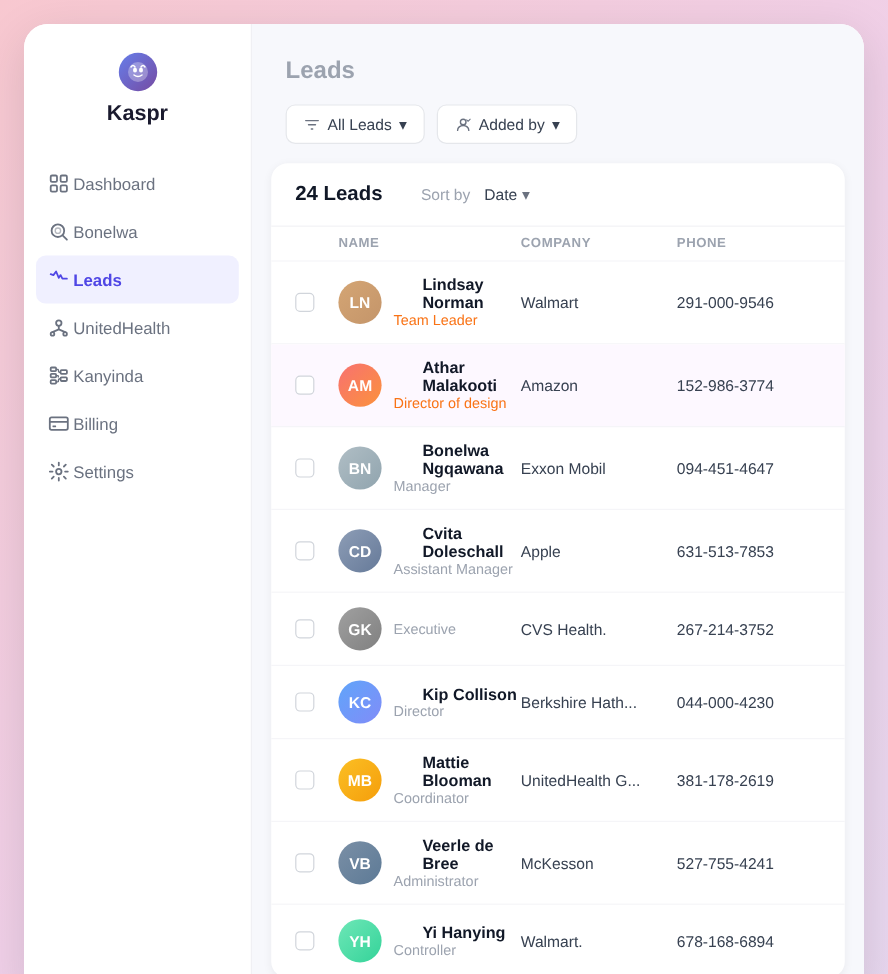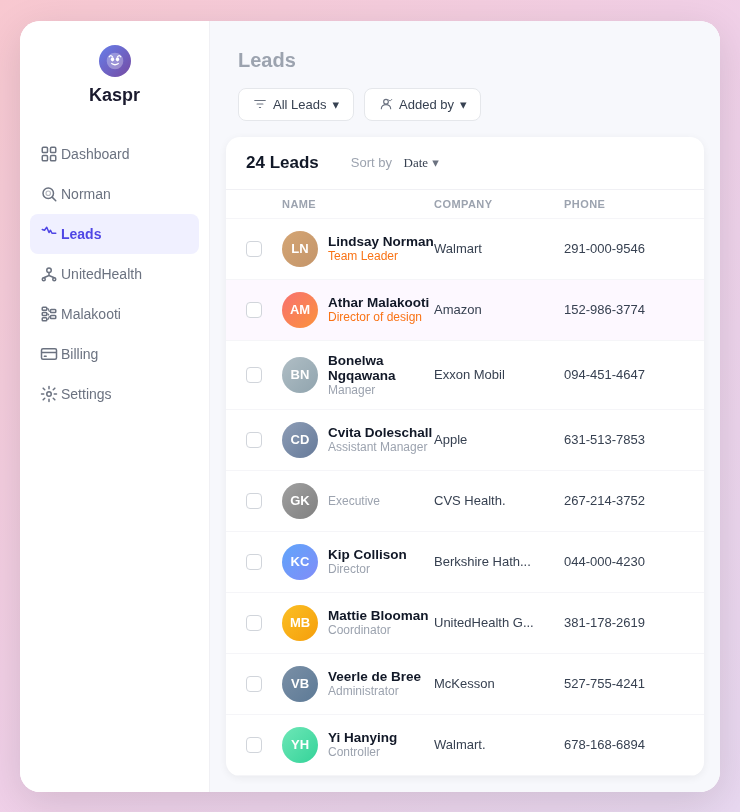--- a/index.html
+++ b/index.html
@@ -160,21 +160,20 @@
       cursor: pointer;
     }
 
     .sort-btn span.sort-label {
       color: #9ca3af;
     }
 
     .sort-btn span.sort-value {
       color: #374151;
       font-weight: 500;
-      font-family: Liberation Serif, serif;
     }
 
     .table-cols {
       display: grid;
       grid-template-columns: 36px 1fr 130px 120px;
       padding: 8px 20px;
       background: white;
       border-bottom: 1px solid #f5f5f8;
     }
 
@@ -225,20 +224,21 @@
       font-size: 13px;
       font-weight: 600;
       color: white;
       overflow: hidden;
     }
 
     .person-name {
       font-size: 13.5px;
       font-weight: 600;
       color: #111827;
+      margin-left: 24px;
     }
 
     .person-title {
       font-size: 12px;
       color: #f97316;
     }
 
     .person-title.gray {
       color: #9ca3af;
     }
@@ -286,21 +286,21 @@
       <span>Dashboard</span>
     </div>
         <div class="nav-item">
       <span class="nav-icon">
             <svg width="18" height="18" viewBox="0 0 24 24" fill="none">
               <circle cx="11" cy="11" r="7" stroke="currentColor" stroke-width="2"></circle>
               <path d="M16.5 16.5L21 21" stroke="currentColor" stroke-width="2" stroke-linecap="round"></path>
               <circle cx="11" cy="11" r="3" stroke="currentColor" stroke-width="1.5" opacity="0.5"></circle>
             </svg>
           </span>
-      <span>Norman</span>
+      <span>Bonelwa</span>
     </div>
         <div class="nav-item active">
       <span class="nav-icon">
             <svg width="18" height="18" viewBox="0 0 24 24" fill="currentColor">
               <path d="M3 6l3 1 3-4 3 7 2-3 2 4h5" stroke="currentColor" stroke-width="2" fill="none" stroke-linecap="round" stroke-linejoin="round"></path>
             </svg>
           </span>
       <span>Leads</span>
     </div>
         <div class="nav-item">
@@ -318,21 +318,21 @@
       <span class="nav-icon">
             <svg width="18" height="18" viewBox="0 0 24 24" fill="none">
               <rect x="3" y="3" width="6" height="4" rx="1" stroke="currentColor" stroke-width="2"></rect>
               <rect x="3" y="10" width="6" height="4" rx="1" stroke="currentColor" stroke-width="2"></rect>
               <rect x="3" y="17" width="6" height="4" rx="1" stroke="currentColor" stroke-width="2"></rect>
               <rect x="14" y="6" width="7" height="4" rx="1" stroke="currentColor" stroke-width="2"></rect>
               <rect x="14" y="14" width="7" height="4" rx="1" stroke="currentColor" stroke-width="2"></rect>
               <path d="M9 5h2.5M9 12h2.5M9 19h2.5M11.5 5v1.5a2 2 0 002 2H14M11.5 19v-1.5a2 2 0 012-2H14M11.5 12v2" stroke="currentColor" stroke-width="1.5"></path>
             </svg>
           </span>
-      <span>Malakooti</span>
+      <span>Kanyinda</span>
     </div>
         <div class="nav-item">
       <span class="nav-icon">
             <svg width="18" height="18" viewBox="0 0 24 24" fill="none">
               <rect x="2" y="5" width="20" height="14" rx="2" stroke="currentColor" stroke-width="2"></rect>
               <path d="M2 10h20" stroke="currentColor" stroke-width="2"></path>
               <rect x="5" y="14" width="4" height="2" rx="0.5" fill="currentColor"></rect>
             </svg>
           </span>
       <span>Billing</span>

